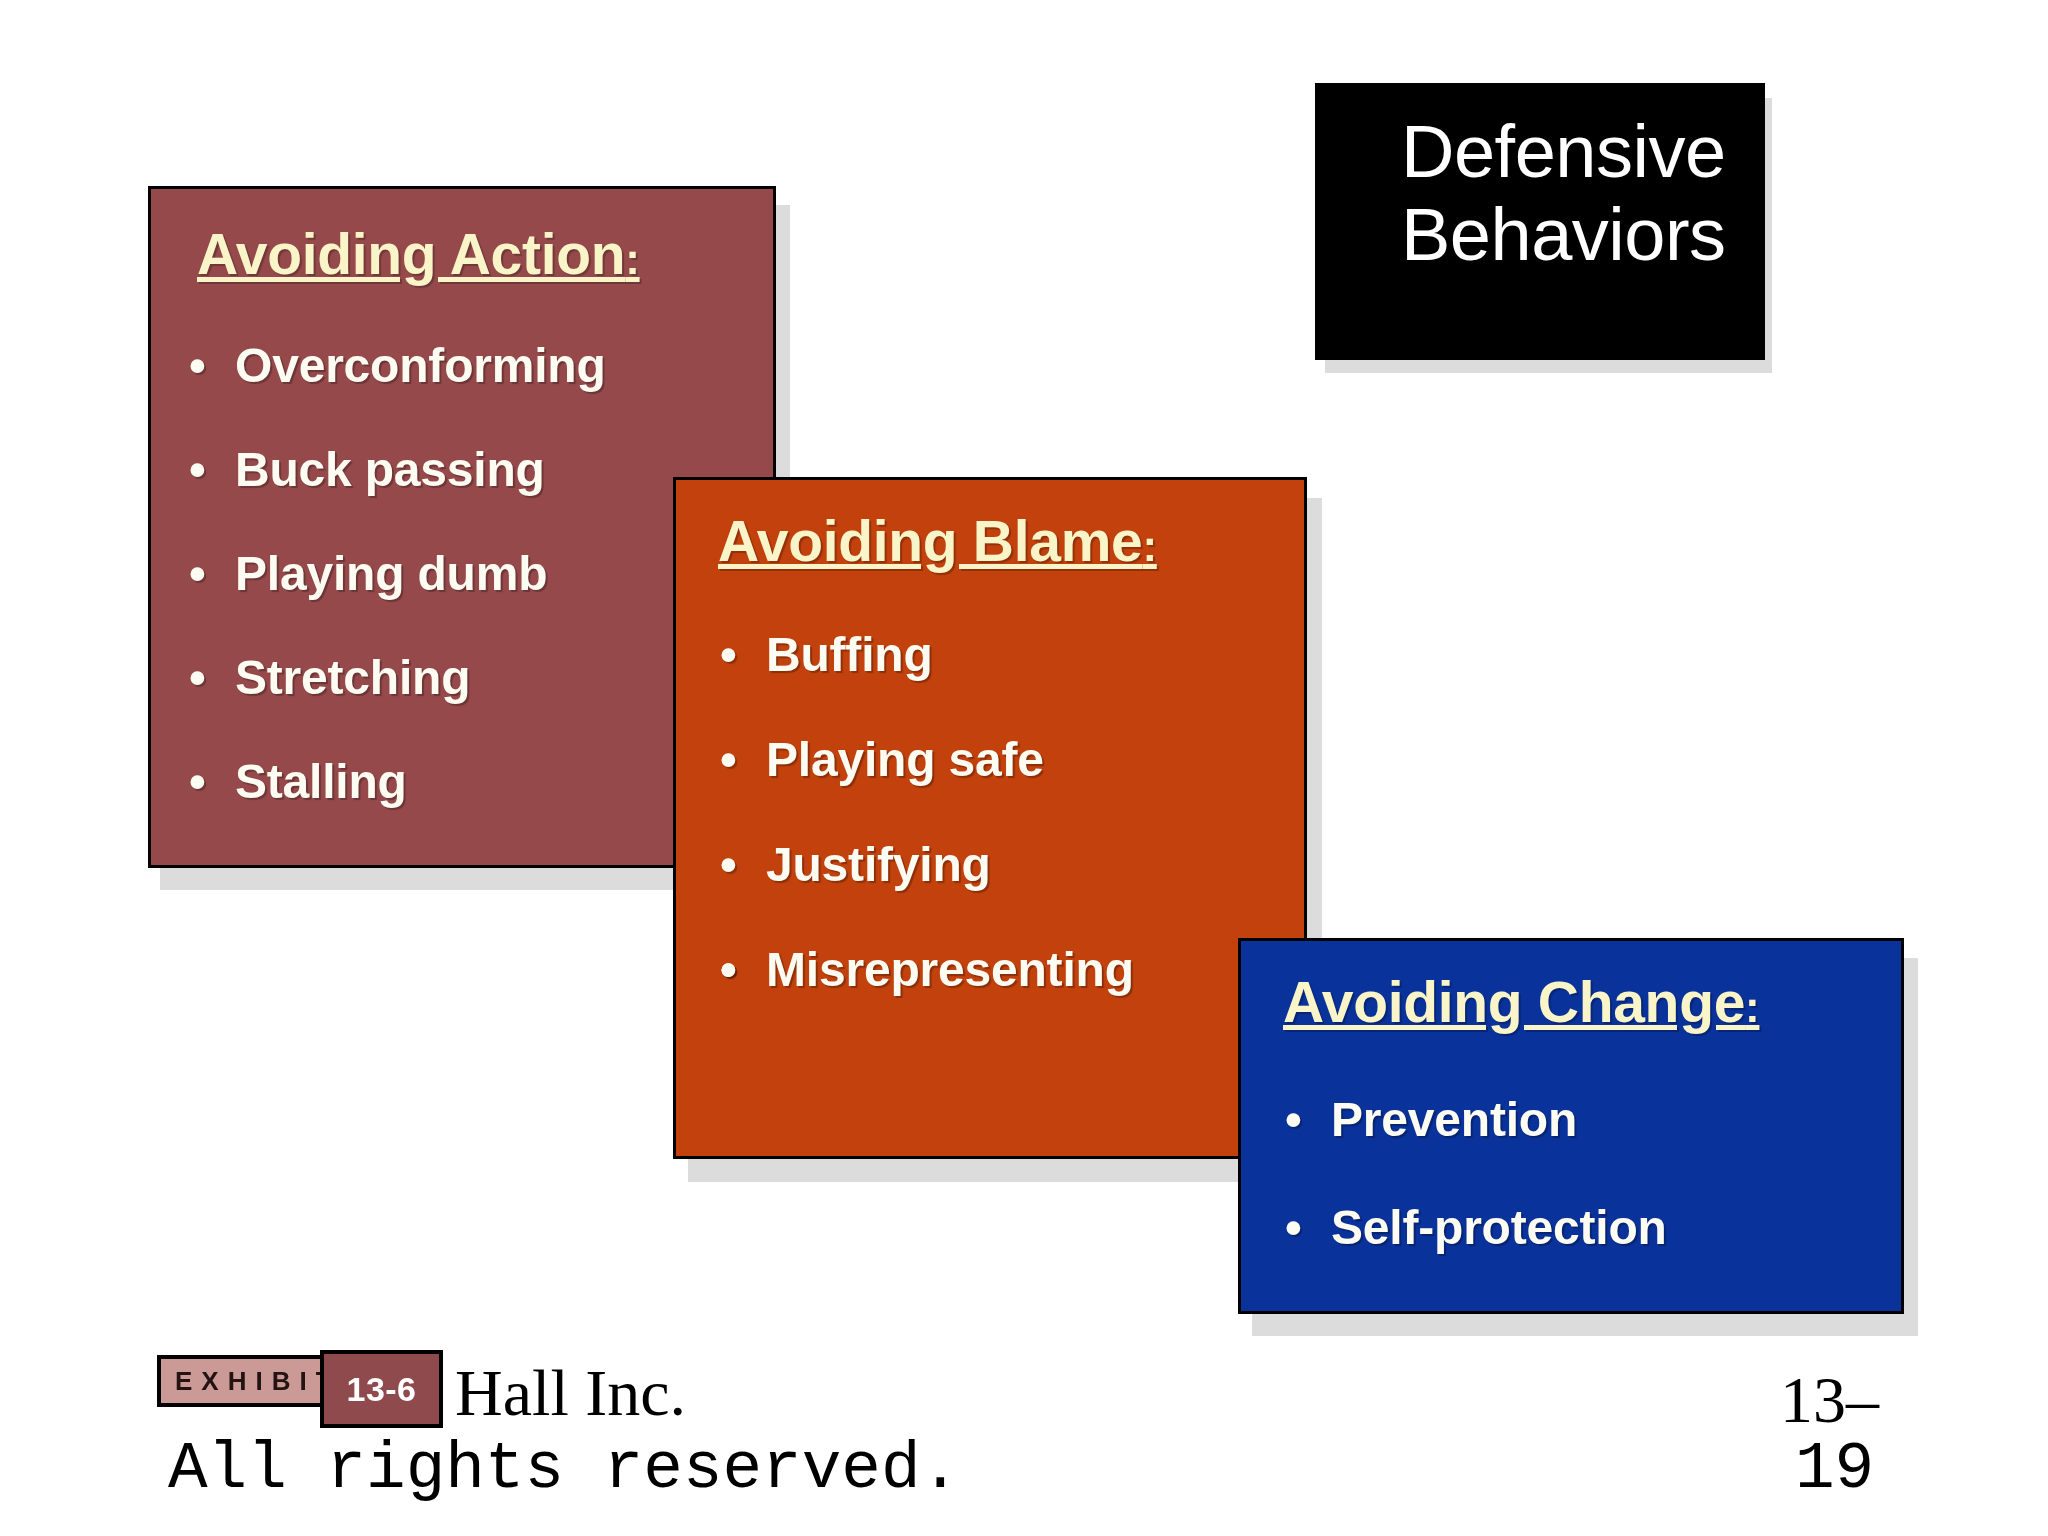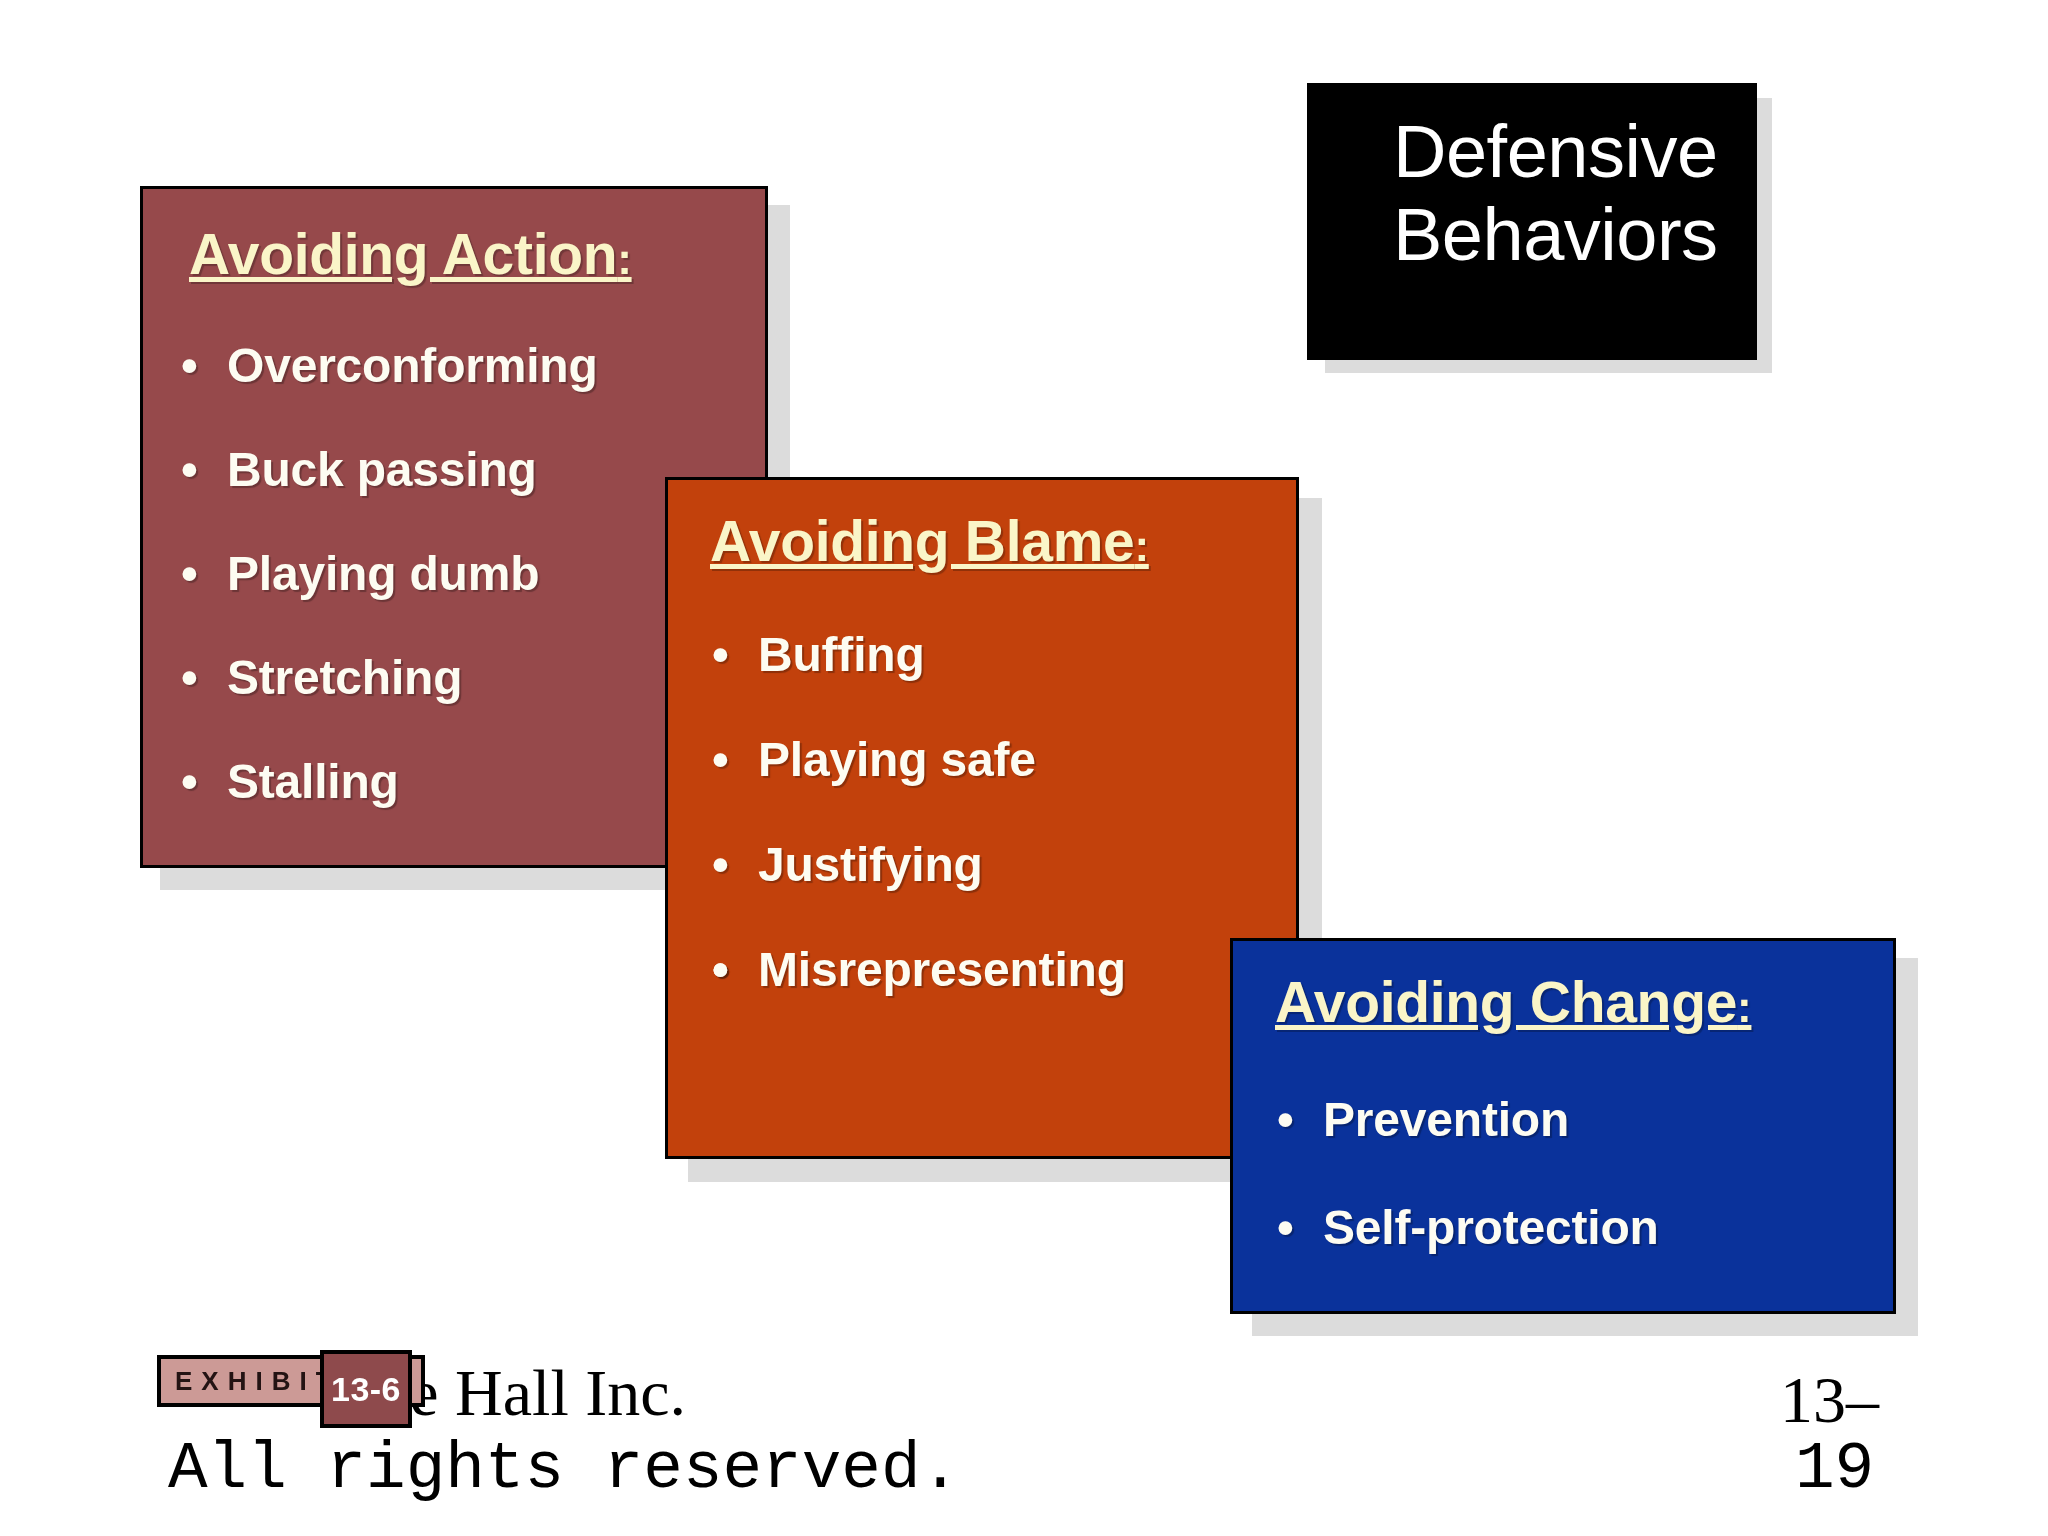--- a/index.html
+++ b/index.html
@@ -20,20 +20,21 @@
     position: absolute;
     inset: 0;
     background: #ffffff;
   }
 
   
   .panel {
     position: absolute;
     box-sizing: border-box;
     border: 3px solid #000000;
+    margin-left: 8px;
   }
   .panel-shadow {
     position: absolute;
     background: #dcdcdc;
     z-index: 1;
   }
 
   
   #title-shadow {
     left: 1325px; top: 98px; width: 447px; height: 275px;
@@ -158,21 +159,21 @@
     left: 14px; top: 50%;
     transform: translateY(-50%);
     font-size: 26px;
     font-weight: bold;
     letter-spacing: 9px;
     color: #231313;
   }
   #exhibit-number {
     position: absolute;
     left: 320px; top: 1350px;
-    width: 92px; height: 78px;
+    width: 123px; height: 78px;
     background: #8e4a4c;
     border: 4px solid #000000;
     box-sizing: border-box;
     z-index: 8;
   }
   #exhibit-number .num {
     position: absolute;
     left: 0; right: 0; top: 50%;
     transform: translateY(-50%);
     text-align: center;

